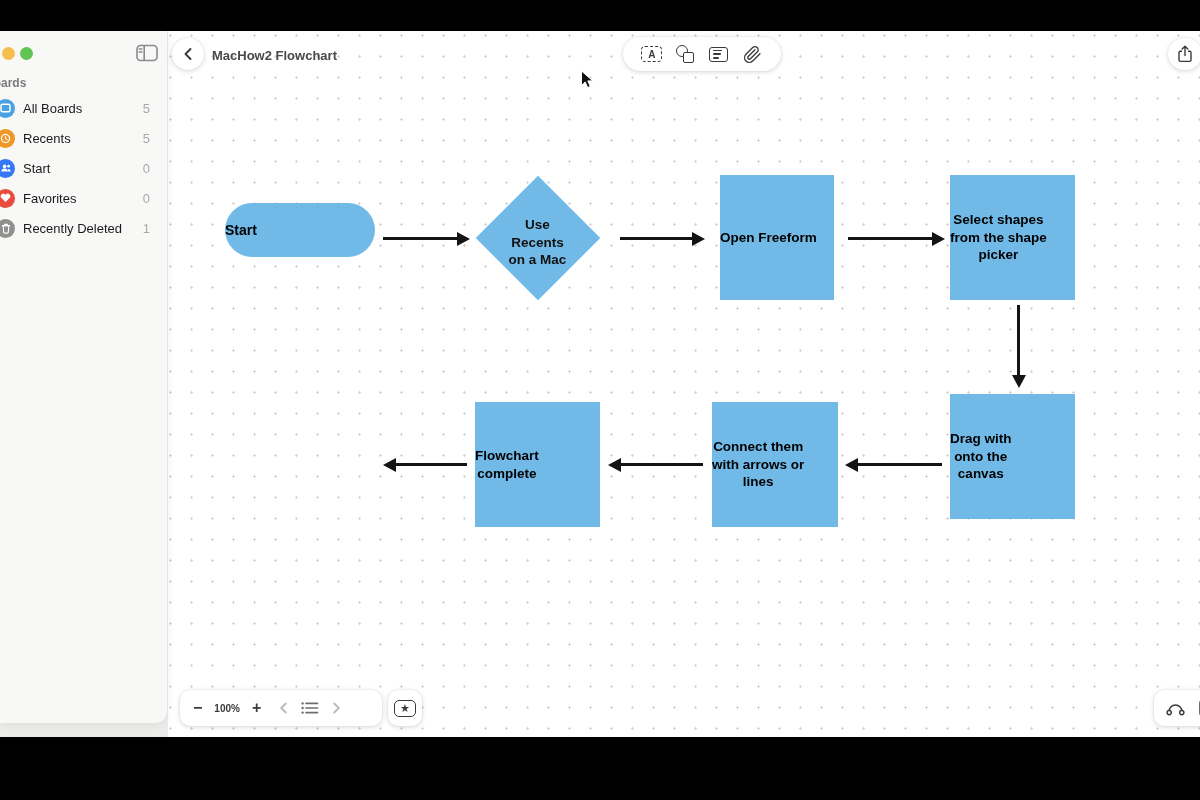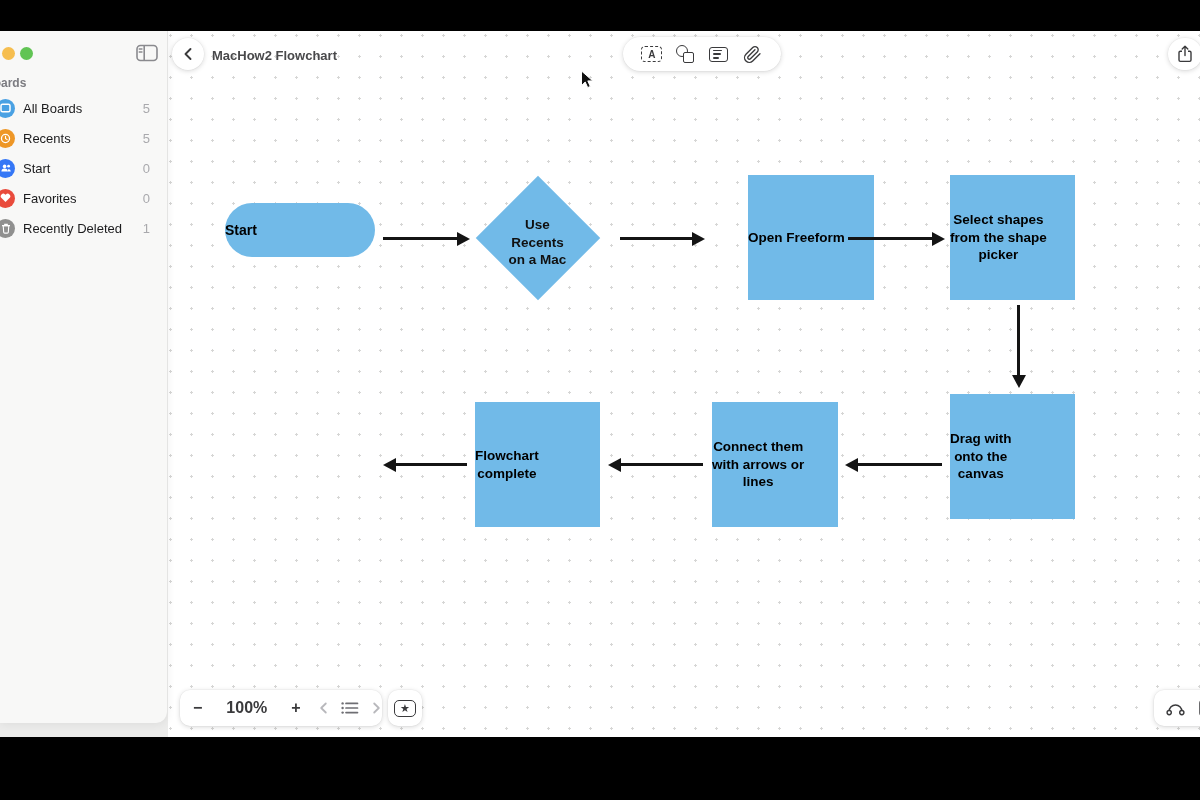--- a/index.html
+++ b/index.html
@@ -64,21 +64,21 @@
     border-top:7px solid transparent; border-bottom:7px solid transparent; border-left:13px solid #141414; }
   .head-l { position:absolute; left:-13px; top:50%; transform:translateY(-50%); width:0; height:0;
     border-top:7px solid transparent; border-bottom:7px solid transparent; border-right:13px solid #141414; }
   .head-d { position:absolute; bottom:-13px; left:50%; transform:translateX(-50%); width:0; height:0;
     border-left:7px solid transparent; border-right:7px solid transparent; border-top:13px solid #141414; }
 
   
   #zoom-pill { position:absolute; left:180px; top:659px; width:202px; height:36px; border-radius:10px;
     display:flex; align-items:center; padding:0 13px; }
   #zoom-pill .zbtn { font-size:16px; font-weight:600; color:#3a3a3c; line-height:1; }
-  #zoom-level { font-size:16px; font-weight:700; color:#3a3a3c; margin:0 24px; }
+  #zoom-level { font-size:10px; font-weight:700; color:#3a3a3c; margin:0 12px; }
   #nav-group { display:flex; align-items:center; gap:13px; margin-left:18px; }
   #star-btn { position:absolute; left:388px; top:659px; width:34px; height:36px; border-radius:10px;
     display:flex; align-items:center; justify-content:center; }
   #star-frame { width:22px; height:17px; border:1.5px solid #3a3a3c; border-radius:5px;
     display:flex; align-items:center; justify-content:center; font-size:11px; color:#3a3a3c; line-height:1; }
   #br-pill { position:absolute; left:1154px; top:659px; width:80px; height:36px; border-radius:10px;
     display:flex; align-items:center; gap:13px; padding-left:11px; }
 
   
   #cursor { position:absolute; left:580px; top:39px; }
@@ -98,21 +98,21 @@
 
     <div class="node pill" style="left: 225px; top: 172px; width: 150px; height: 54px; font-size: 14px; background: rgb(113, 186, 232);">
       <span class="node-label">Start</span>
     </div>
 
     <div id="diamond-sq" style="background: rgb(113, 186, 232);"></div>
     <div id="diamond-label">Use
 Recents
 on a Mac</div>
 
-    <div class="node" style="left: 748px; top: 144px; width: 126px; height: 125px; background: rgb(113, 186, 232);">
+    <div class="node" style="left: 720px; top: 144px; width: 114px; height: 125px; background: rgb(113, 186, 232);">
       <span class="node-label">Open Freeform</span>
     </div>
 
     <div class="node" style="left: 950px; top: 144px; width: 125px; height: 125px; background: rgb(113, 186, 232);">
       <span class="node-label">Select shapes
 from the shape
 picker</span>
     </div>
 
     <div class="node" style="left: 950px; top: 363px; width: 125px; height: 125px; background: rgb(113, 186, 232);">

